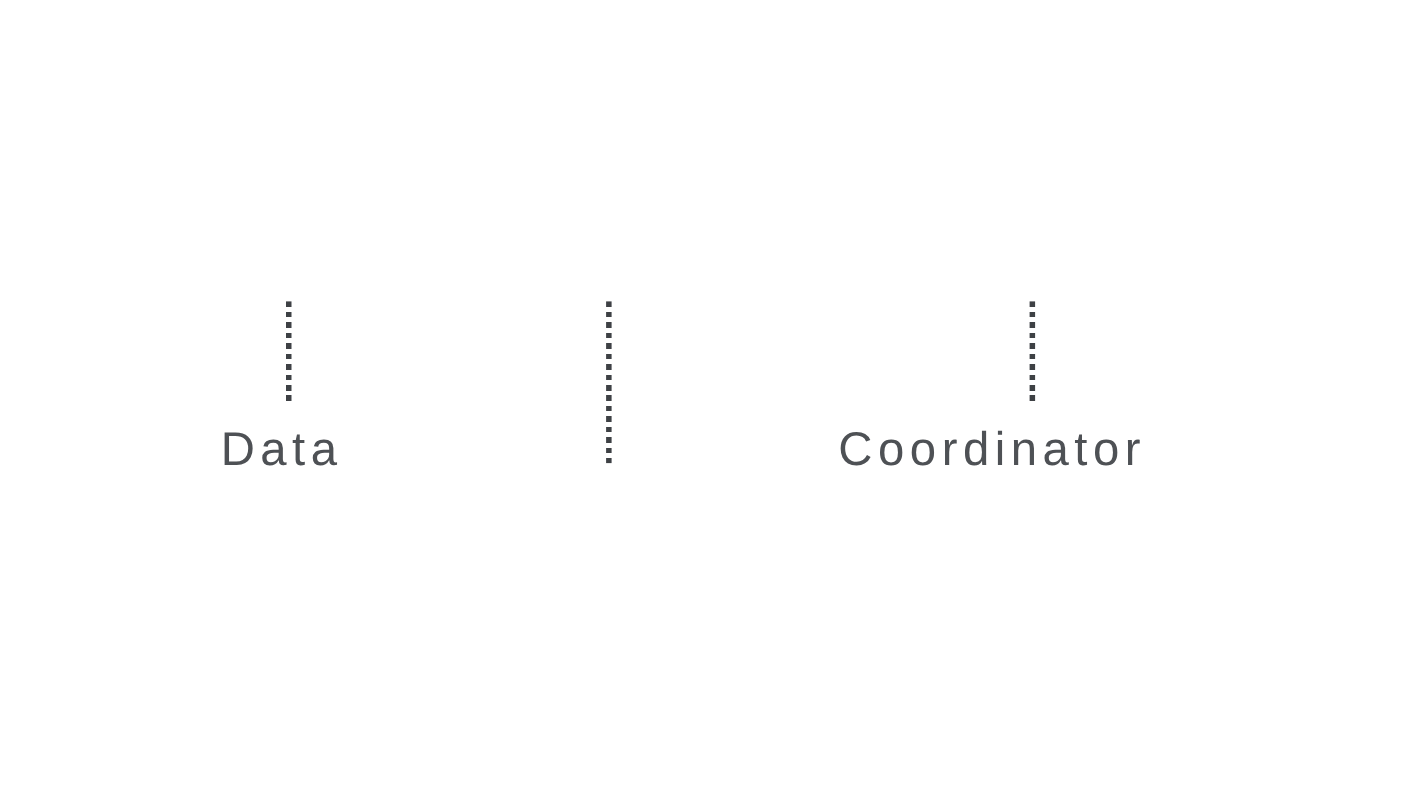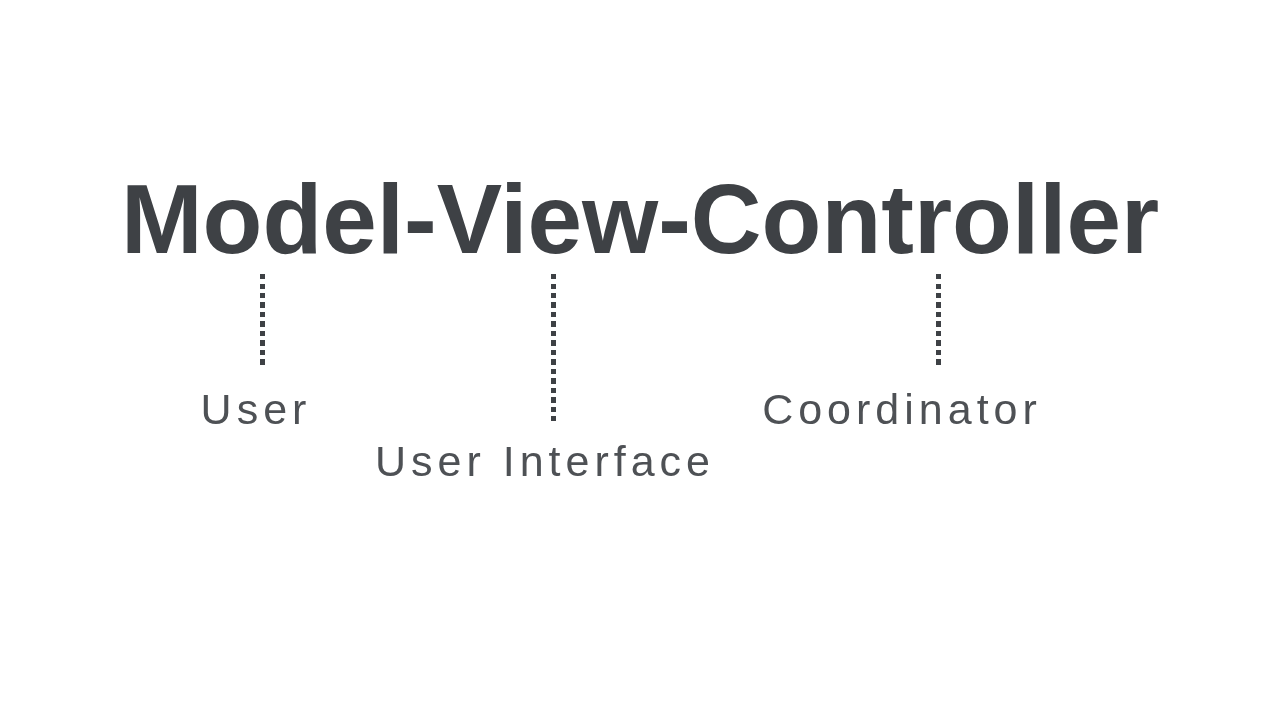--- a/index.html
+++ b/index.html
@@ -62,27 +62,25 @@
   }
   .label.data        { left: 256px; top: 388px; }
   .label.ui          { left: 545px; top: 440px; }
   .label.coordinator { left: 902px; top: 388px; }
 </style>
 </head>
 <body>
 
 <div class="slide">
 
-  <h1 class="title">Model-View-Controller</h1>
 
   <div class="connector model"></div>
 
   <div class="connector view"></div>
 
   <div class="connector controller"></div>
 
-  <div class="label data">User</div>
+  <div class="label data">Data</div>
 
-  <div class="label ui">User Interface</div>
 
   <div class="label coordinator">Coordinator</div>
 
 </div>
 
 </body></html>

